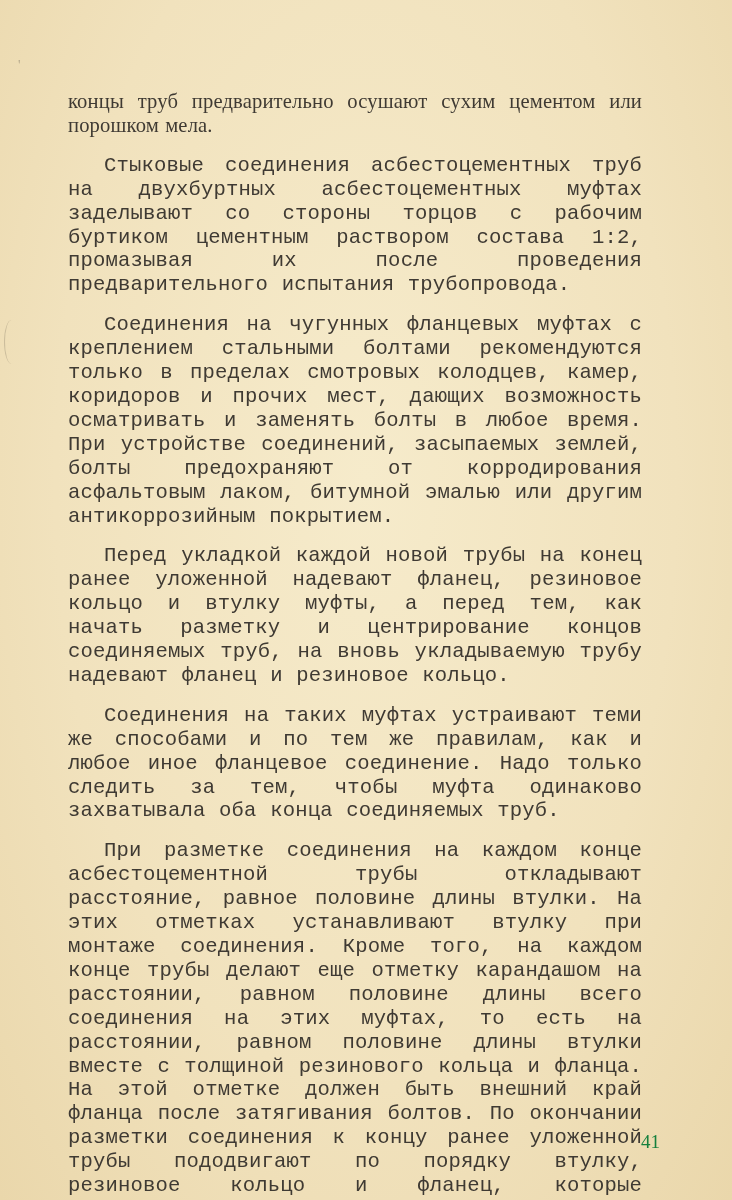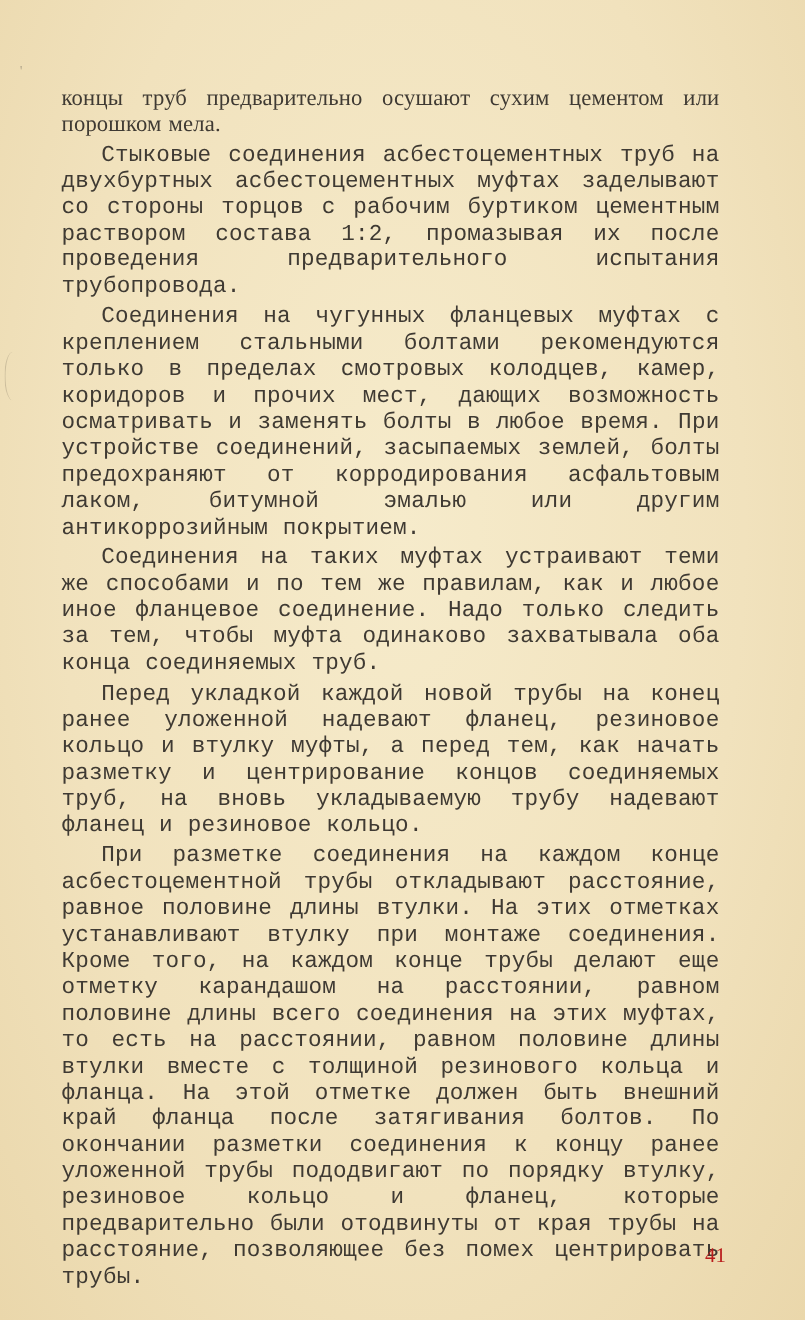--- a/index.html
+++ b/index.html
@@ -16,38 +16,38 @@
       font-family: "Liberation Serif", "DejaVu Serif", serif;
       color: #3f3a33;
     }
     .page {
       position: absolute;
       left: 52px;
       top: 74px;
       width: 606px;
     }
     .para {
-      margin: 4px;
+      margin: 16px;
       font-size: 20.6px;
       line-height: 23.9px;
       text-align: justify;
       text-align-last: left;
       letter-spacing: 0.15px;
       word-spacing: 1px;
     }
     .para.indent {
       text-indent: 36px;
       font-family: Liberation Mono, monospace;
     }
     .page-number {
       position: absolute;
       left: 641px;
       top: 1131px;
       font-size: 19px;
-      color: #b91c1c;
+      color: #15803d;
     }
     .margin-mark {
       position: absolute;
       color: #b6a98d;
       font-size: 14px;
     }
     .paren-mark {
       position: absolute;
       left: 4px;
       top: 320px;
@@ -60,18 +60,18 @@
 </head>
 <body>
 
 <div class="paren-mark"></div>
 <span class="margin-mark" style="left:18px; top:58px;">'</span>
 
 <div class="page">
   <p class="para">концы труб предварительно осушают сухим цементом или порошком мела.</p>
   <p class="para indent">Стыковые соединения асбестоцементных труб на двухбуртных асбестоцементных муфтах заделывают со стороны торцов с рабочим буртиком цементным раствором состава 1:2, промазывая их после проведения предварительного испытания трубопровода.</p>
   <p class="para indent">Соединения на чугунных фланцевых муфтах с креплением стальными болтами рекомендуются только в пределах смотровых колодцев, камер, коридоров и прочих мест, дающих возможность осматривать и заменять болты в любое время. При устройстве соединений, засыпаемых землей, болты предохраняют от корродирования асфальтовым лаком, битумной эмалью или другим антикоррозийным покрытием.</p>
+  <p class="para indent">Перед укладкой каждой новой трубы на конец ранее уложенной надевают фланец, резиновое кольцо и втулку муфты, а перед тем, как начать разметку и центрирование концов соединяемых труб, на вновь укладываемую трубу надевают фланец и резиновое кольцо.</p>
   <p class="para indent">Соединения на таких муфтах устраивают теми же способами и по тем же правилам, как и любое иное фланцевое соединение. Надо только следить за тем, чтобы муфта одинаково захватывала оба конца соединяемых труб.</p>
-  <p class="para indent">Перед укладкой каждой новой трубы на конец ранее уложенной надевают фланец, резиновое кольцо и втулку муфты, а перед тем, как начать разметку и центрирование концов соединяемых труб, на вновь укладываемую трубу надевают фланец и резиновое кольцо.</p>
   <p class="para indent">При разметке соединения на каждом конце асбестоцементной трубы откладывают расстояние, равное половине длины втулки. На этих отметках устанавливают втулку при монтаже соединения. Кроме того, на каждом конце трубы делают еще отметку карандашом на расстоянии, равном половине длины всего соединения на этих муфтах, то есть на расстоянии, равном половине длины втулки вместе с толщиной резинового кольца и фланца. На этой отметке должен быть внешний край фланца после затягивания болтов. По окончании разметки соединения к концу ранее уложенной трубы пододвигают по порядку втулку, резиновое кольцо и фланец, которые предварительно были отодвинуты от края трубы на расстояние, позволяющее без помех центрировать трубы.</p>
 </div>
 
 <div class="page-number">41</div>
 
 </body></html>

